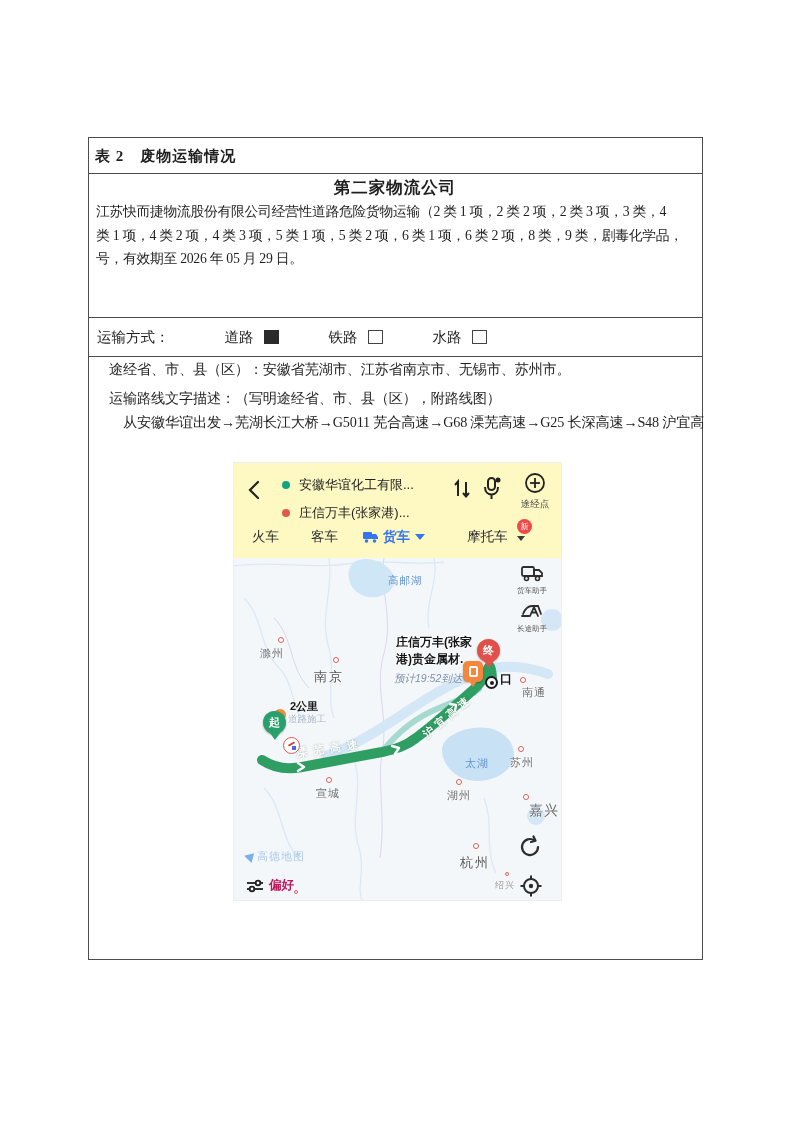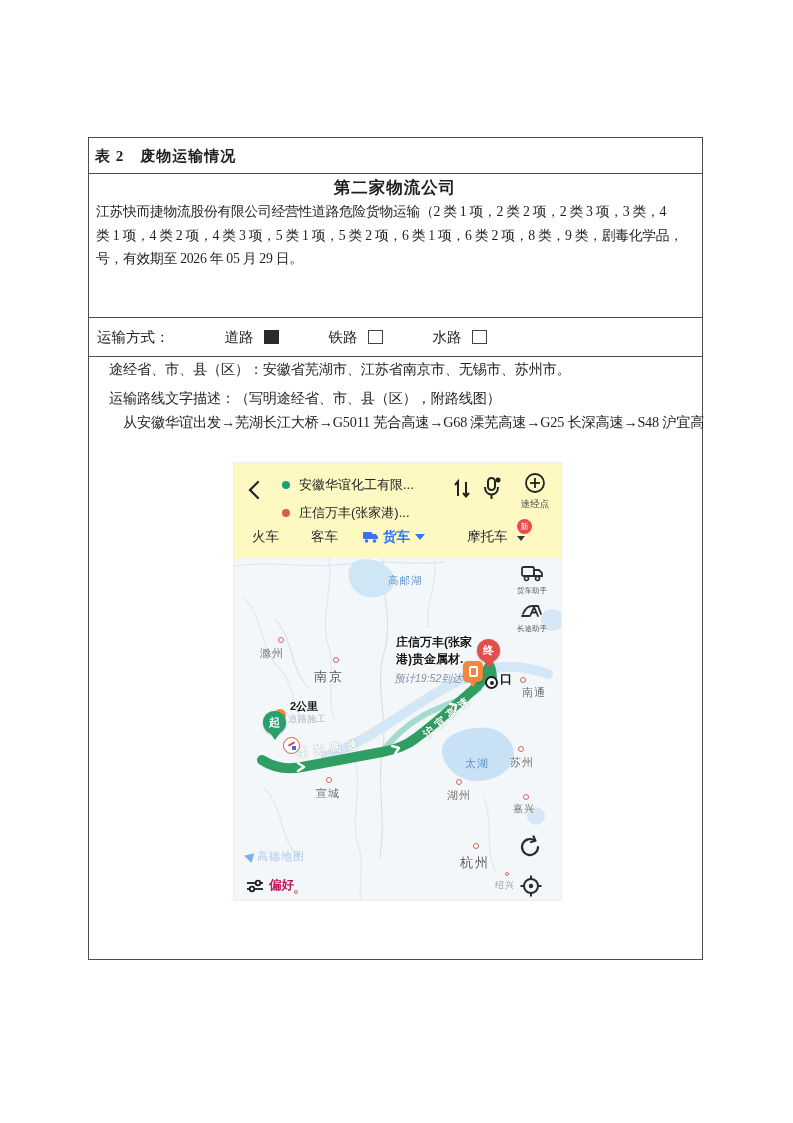--- a/index.html
+++ b/index.html
@@ -233,21 +233,21 @@
         <span class="ring" style="left:286px; top:119px;"></span>
         <span class="mlabel city" style="left:288px; top:127px;">南通</span>
         <span class="mlabel lake-name" style="left:231px; top:198px; font-size:11px;">太湖</span>
         <span class="ring" style="left:284px; top:188px;"></span>
         <span class="mlabel city" style="left:276px; top:197px;">苏州</span>
         <span class="ring" style="left:92px; top:219px;"></span>
         <span class="mlabel city" style="left:82px; top:228px;">宣城</span>
         <span class="ring" style="left:222px; top:221px;"></span>
         <span class="mlabel city" style="left:213px; top:230px;">湖州</span>
         <span class="ring" style="left:289px; top:236px;"></span>
-        <span class="mlabel city" style="left:279px; top:244px; font-size:10px;">嘉兴</span>
+        <span class="mlabel city" style="left:295px; top:244px; font-size:14px;">嘉兴</span>
         <span class="ring" style="left:239px; top:285px;"></span>
         <span class="mlabel city big" style="left:226px; top:296px;">杭州</span>
         <span class="ring" style="left:271px; top:314px; width:4px; height:4px;"></span>
         <span class="mlabel city small" style="left:261px; top:321px;">绍兴</span>
         <span class="ring" style="left:60px; top:332px; width:4px; height:4px;"></span>
 
         <span class="mlabel callout-line" style="left:162px; top:76px;">庄信万丰(张家</span>
         <span class="mlabel callout-line" style="left:162px; top:93px;">港)贵金属材.</span>
         <span class="mlabel eta-text" style="left:160px; top:114px;">预计19:52到达</span>
 

